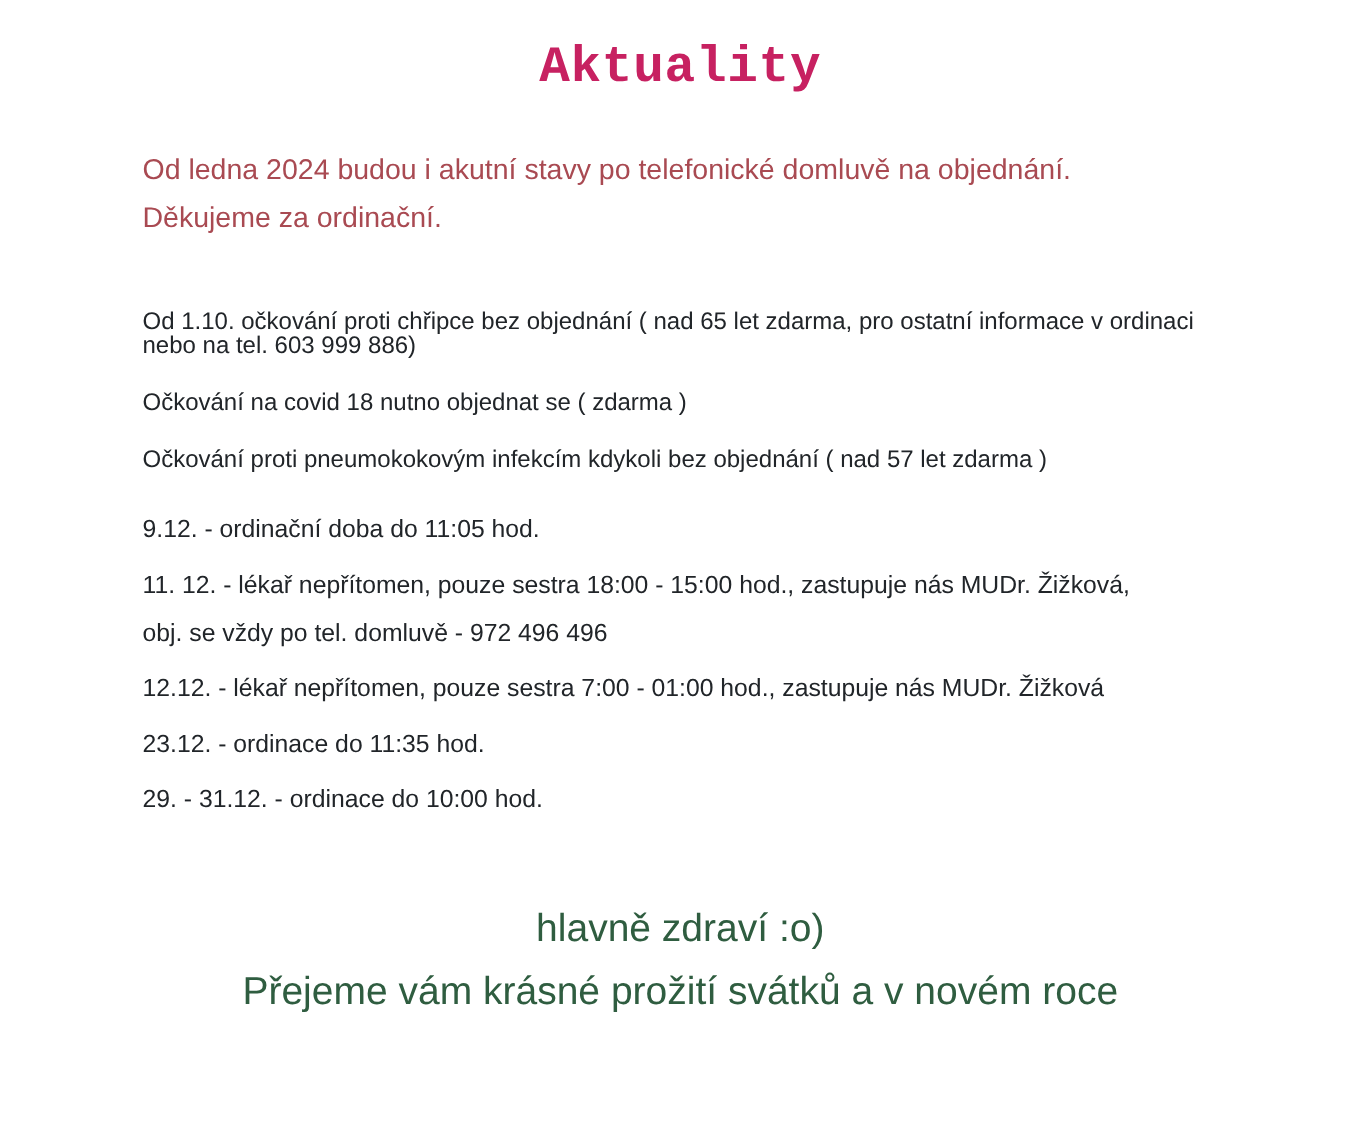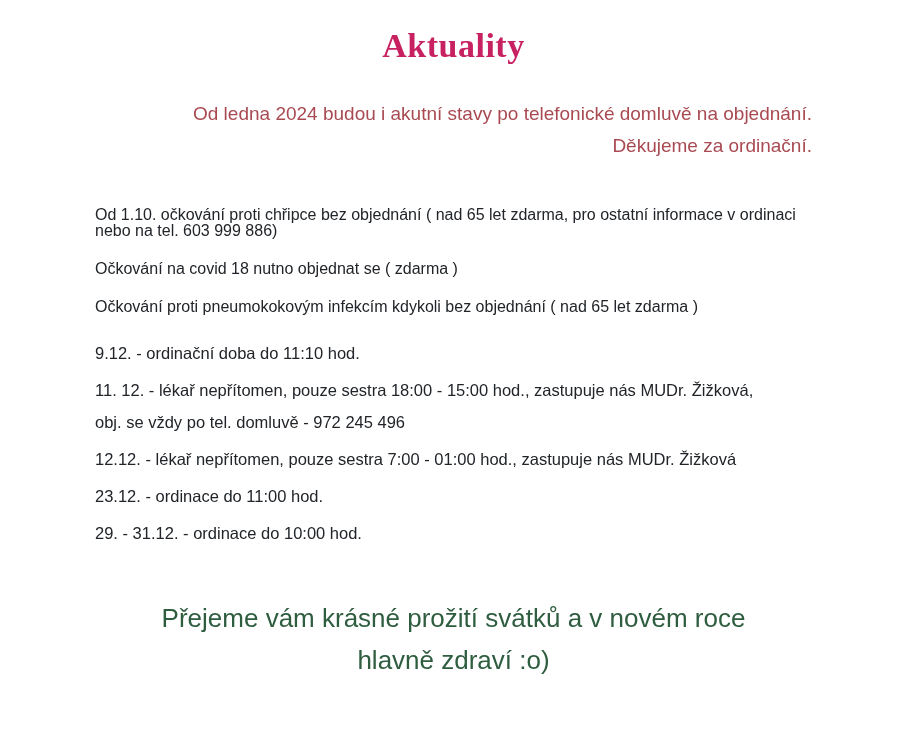--- a/index.html
+++ b/index.html
@@ -21,30 +21,30 @@
     color:var(--color-body);
     overflow:hidden;
   }
   .page{
     width:717px;
     margin:0 auto;
     padding-top:24px;
   }
   .page-title{
     text-align:center;
-    font-family:Liberation Serif, serif;
+    font-family:Liberation Mono, monospace;
     font-size:34px;
     font-weight:800;
     letter-spacing:0.5px;
     line-height:44px;
     color:var(--color-title);
   }
   .intro{
     margin-top:30px;
-    text-align:right;
+    text-align:left;
     font-size:19px;
     line-height:32px;
     color:var(--color-intro);
   }
   .intro span{display:block;}
   .notes{
     margin-top:45px;
   }
   .notes p{
     font-size:16px;
@@ -80,40 +80,40 @@
   <h1 class="page-title">Aktuality</h1>
 
   <div class="intro">
     <span>Od ledna 2024 budou i akutní stavy po telefonické domluvě na objednání.</span>
     <span>Děkujeme za ordinační.</span>
   </div>
 
   <div class="notes">
     <p>Od 1.10. očkování proti chřipce bez objednání ( nad 65 let zdarma, pro ostatní informace v ordinaci nebo na tel. 603 999 886)</p>
     <p>Očkování na covid 18 nutno objednat se ( zdarma )</p>
-    <p>Očkování proti pneumokokovým infekcím kdykoli bez objednání ( nad 65 let zdarma )</p>
+    <p>Očkování proti pneumokokovým infekcím kdykoli bez objednání ( nad 57 let zdarma )</p>
   </div>
 
   <div class="announcements">
     <p>
-      <span>9.12. - ordinační doba do 11:10 hod.</span>
+      <span>9.12. - ordinační doba do 11:05 hod.</span>
     </p>
     <p>
       <span>11. 12. - lékař nepřítomen, pouze sestra 18:00 - 15:00 hod., zastupuje nás MUDr. Žižková,</span>
-      <span>obj. se vždy po tel. domluvě - 972 245 496</span>
+      <span>obj. se vždy po tel. domluvě - 972 496 496</span>
     </p>
     <p>
       <span>12.12. - lékař nepřítomen, pouze sestra 7:00 - 01:00 hod., zastupuje nás MUDr. Žižková</span>
     </p>
     <p>
-      <span>23.12. - ordinace do 11:00 hod.</span>
+      <span>23.12. - ordinace do 11:35 hod.</span>
     </p>
     <p>
       <span>29. - 31.12. - ordinace do 10:00 hod.</span>
     </p>
   </div>
 
   <div class="closing">
+    <span>hlavně zdraví :o)</span>
     <span>Přejeme vám krásné prožití svátků a v novém roce</span>
-    <span>hlavně zdraví :o)</span>
   </div>
 
 </div>
 
 </body></html>

